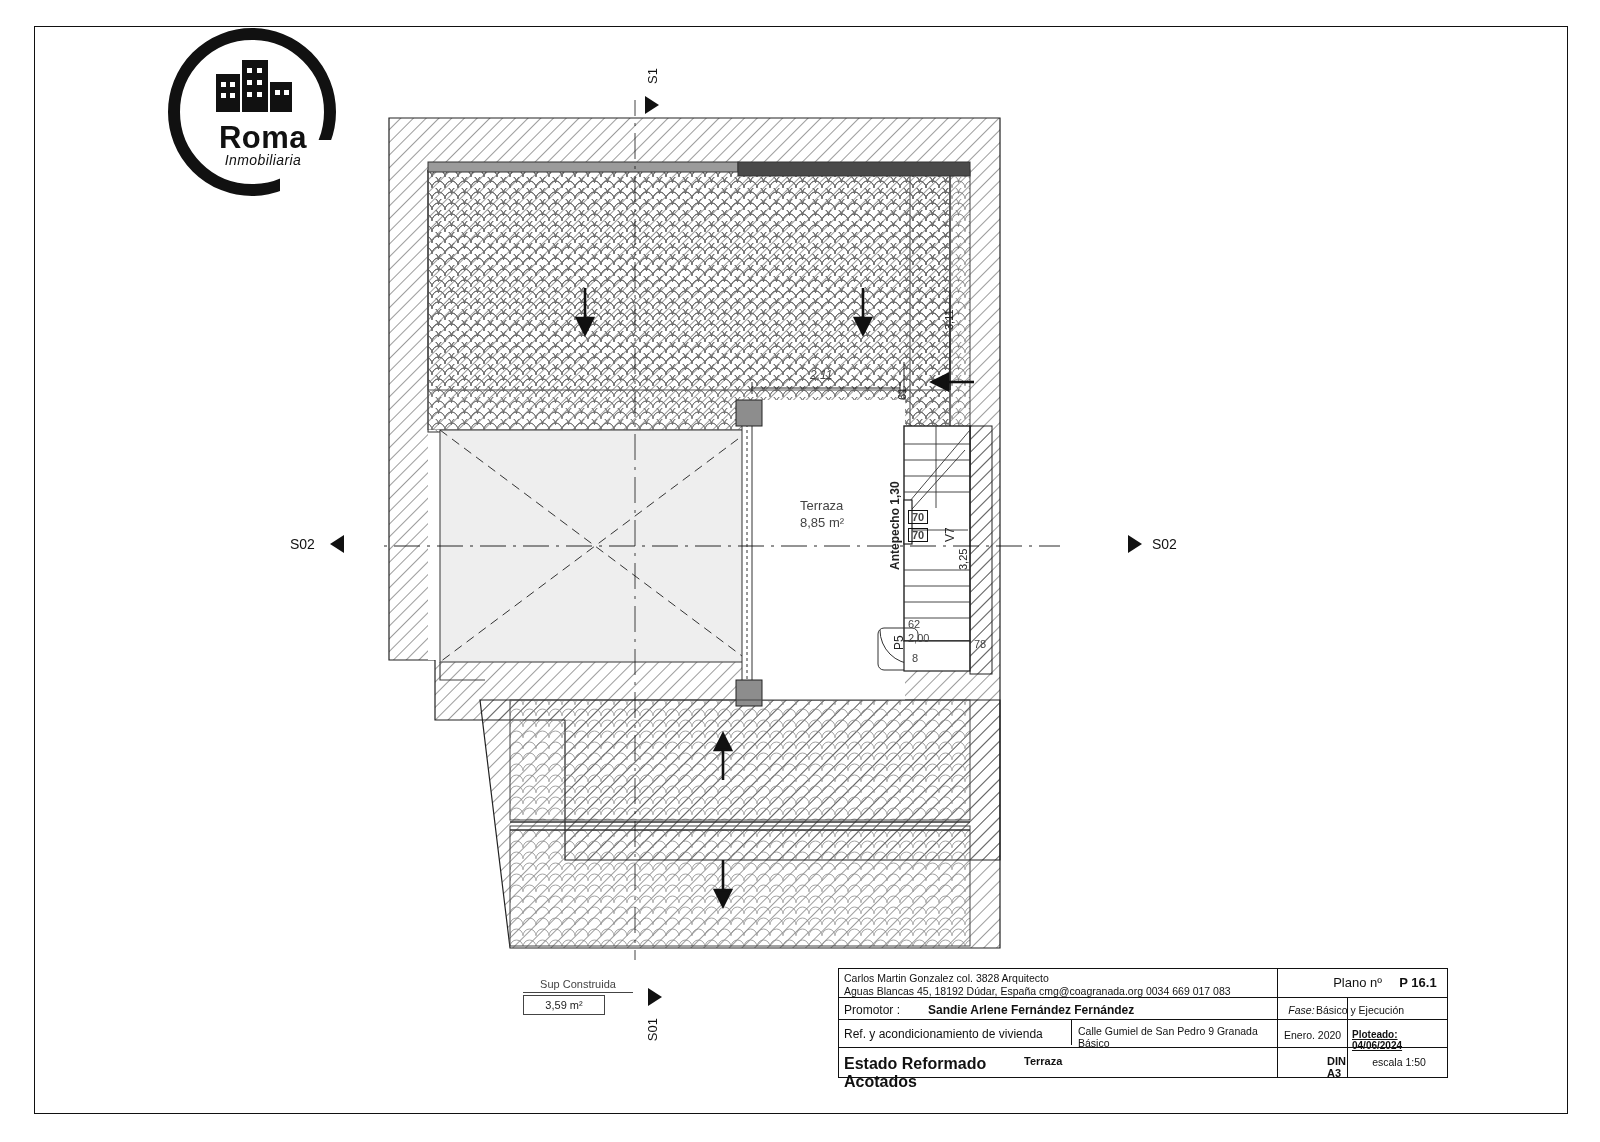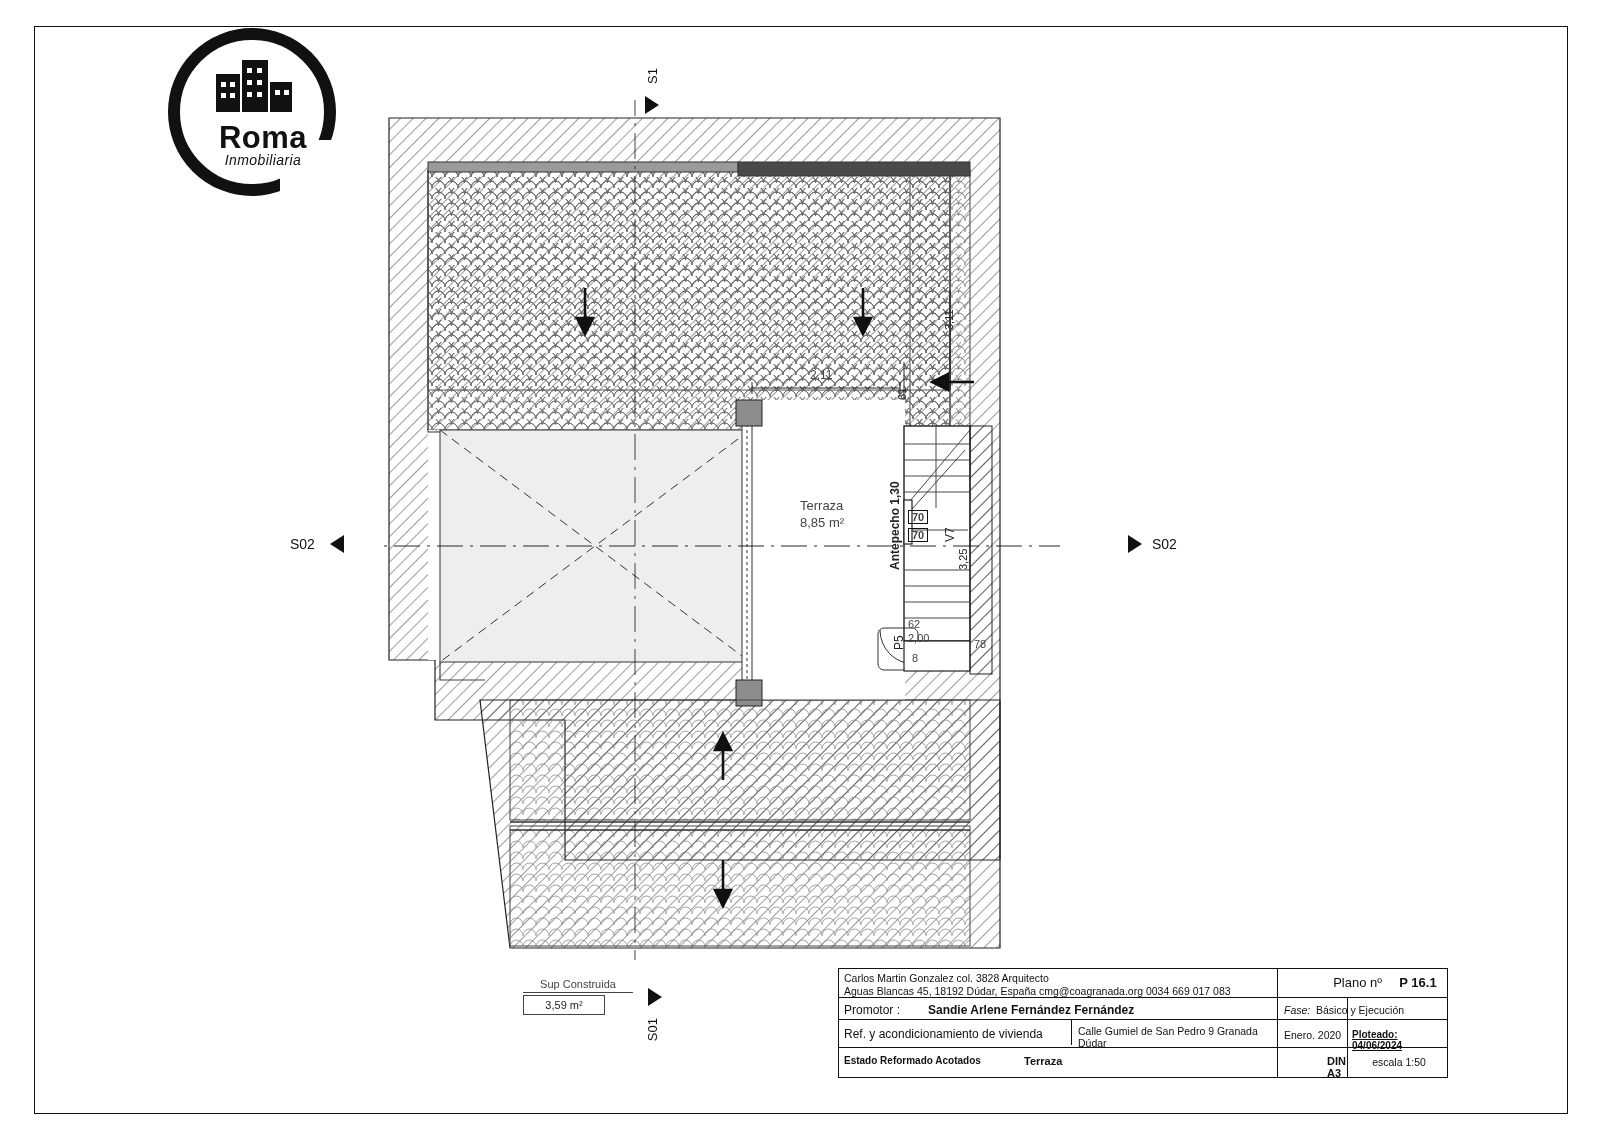--- a/index.html
+++ b/index.html
@@ -163,21 +163,21 @@
         <line x1="570" y1="190" x2="570" y2="290"></line>
       </g>
 
       <line x1="-330" y1="446" x2="1010" y2="446" stroke="#111" stroke-width="0.9" stroke-dasharray="26 7 3 7"></line>
 
       <line x1="255" y1="-10" x2="255" y2="880" stroke="#111" stroke-width="0.8" stroke-dasharray="26 7 3 7"></line>
     </svg>
 
     <div class="plabel" style="left:420px;top:398px;font-size:13px;">Terraza</div>
     <div class="plabel" style="left:420px;top:415px;font-size:13px;">8,85 m²</div>
-    <div class="plabel" style="left:430px;top:268px;">2,11</div>
+    <div class="plabel" style="left:430px;top:268px;font-style:italic;">2,11</div>
     <div class="vlabel" style="left:516px;top:300px;transform:rotate(-90deg);">61</div>
     <div class="vlabel" style="left:563px;top:230px;transform:rotate(-90deg);">3,11</div>
     <div class="vlabel" style="left:508px;top:470px;transform:rotate(-90deg);font-size:12px;font-weight:600;">Antepecho 1,30</div>
     <div class="vlabel" style="left:577px;top:470px;transform:rotate(-90deg);">3,25</div>
     <div class="vlabel" style="left:563px;top:442px;transform:rotate(-90deg);font-size:12px;">V7</div>
     <div class="plabel" style="left:528px;top:410px;font-size:11px;font-weight:700;border:1px solid #111;padding:0 3px;">70</div>
     <div class="plabel" style="left:528px;top:428px;font-size:11px;font-weight:700;border:1px solid #111;padding:0 3px;">70</div>
     <div class="vlabel" style="left:512px;top:550px;transform:rotate(-90deg);font-size:12px;">P5</div>
     <div class="plabel" style="left:528px;top:518px;font-size:11px;">62</div>
     <div class="plabel" style="left:528px;top:532px;font-size:11px;">2,00</div>
@@ -211,28 +211,28 @@
     <div class="vline" style="left:232px;top:50px;bottom:32px;"></div>
 
     <div class="cell" style="left:0;top:1px;width:438px;font-size:10.5px;">Carlos Martin Gonzalez col. 3828 Arquitecto</div>
     <div class="cell" style="left:0;top:14px;width:438px;font-size:10.5px;">Aguas Blancas 45, 18192 Dúdar, España   cmg@coagranada.org    0034 669  017 083</div>
 
     <div class="cell" style="left:438px;top:4px;width:110px;text-align:right;font-size:13px;">Plano nº</div>
     <div class="cell b" style="left:548px;top:4px;width:62px;text-align:center;font-size:13px;">P 16.1</div>
 
     <div class="cell" style="left:0;top:32px;width:90px;font-size:12px;">Promotor :</div>
     <div class="cell b" style="left:84px;top:32px;width:354px;font-size:12px;">Sandie Arlene  Fernández Fernández</div>
-    <div class="cell" style="left:440px;top:33px;width:45px;font-size:10.5px;font-style:italic;">Fase:</div>
+    <div class="cell" style="left:440px;top:33px;width:45px;font-size:10.5px;font-style:italic;text-align:center;">Fase:</div>
     <div class="cell" style="left:472px;top:33px;width:136px;font-size:10.5px;">Básico y Ejecución</div>
 
     <div class="cell" style="left:0;top:56px;width:232px;font-size:12px;">Ref. y acondicionamiento de vivienda</div>
     <div class="cell" style="left:234px;top:54px;width:204px;font-size:10.5px;">Calle Gumiel de San Pedro 9 Granada</div>
-    <div class="cell" style="left:234px;top:66px;width:204px;font-size:10.5px;">Dúdar</div>
+    <div class="cell" style="left:234px;top:66px;width:204px;font-size:10.5px;">Básico</div>
     <div class="cell" style="left:440px;top:58px;width:68px;font-size:10.5px;">Enero. 2020</div>
     <div class="cell b" style="left:508px;top:58px;width:102px;font-size:10px;text-decoration:underline;">Ploteado: 04/06/2024</div>
 
-    <div class="cell b" style="left:0;top:84px;width:180px;font-size:10px;">Estado Reformado Acotados</div>
+    <div class="cell b" style="left:0;top:84px;width:180px;font-size:16px;">Estado Reformado Acotados</div>
     <div class="cell b" style="left:180px;top:84px;width:120px;font-size:11px;">Terraza</div>
     <div class="cell b" style="left:440px;top:84px;width:66px;font-size:11px;padding-left:48px;">DIN A3</div>
     <div class="cell" style="left:512px;top:85px;width:96px;font-size:10.5px;text-align:center;">escala 1:50</div>
   </div>
 
 </div>
 
 </body></html>

